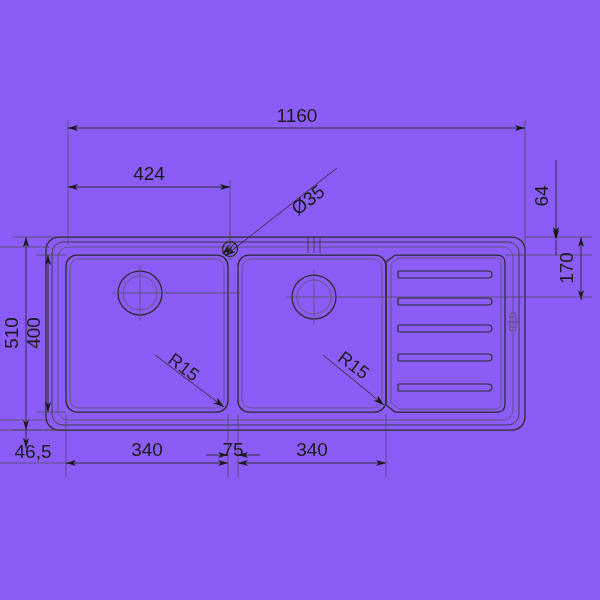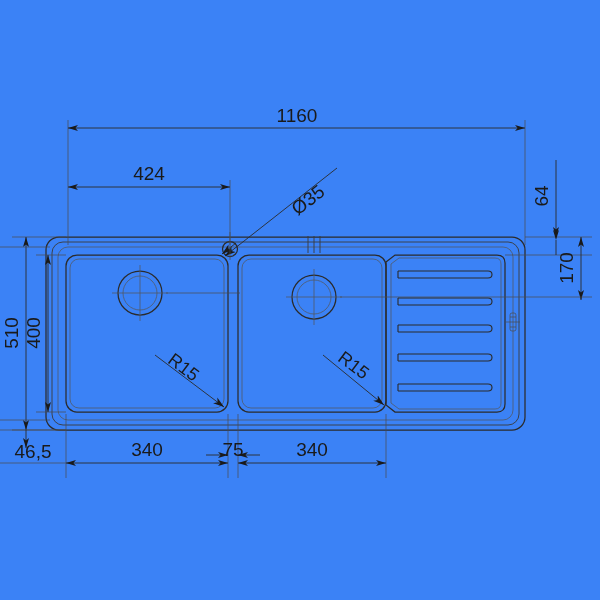--- a/index.html
+++ b/index.html
@@ -10,21 +10,21 @@
   body {
     width: 600px;
     height: 600px;
     font-family: "Liberation Sans", sans-serif;
     overflow: hidden;
   }
   #drawing-root {
     position: relative;
     width: 600px;
     height: 600px;
-    background: #3b82f6;
+    background: #8b5cf6;
   }
   svg#tech-drawing {
     display: block;
     width: 600px;
     height: 600px;
   }
   .dim-text {
     font-family: "Liberation Sans", sans-serif;
     font-size: 19px;
     fill: #1a1a1a;

